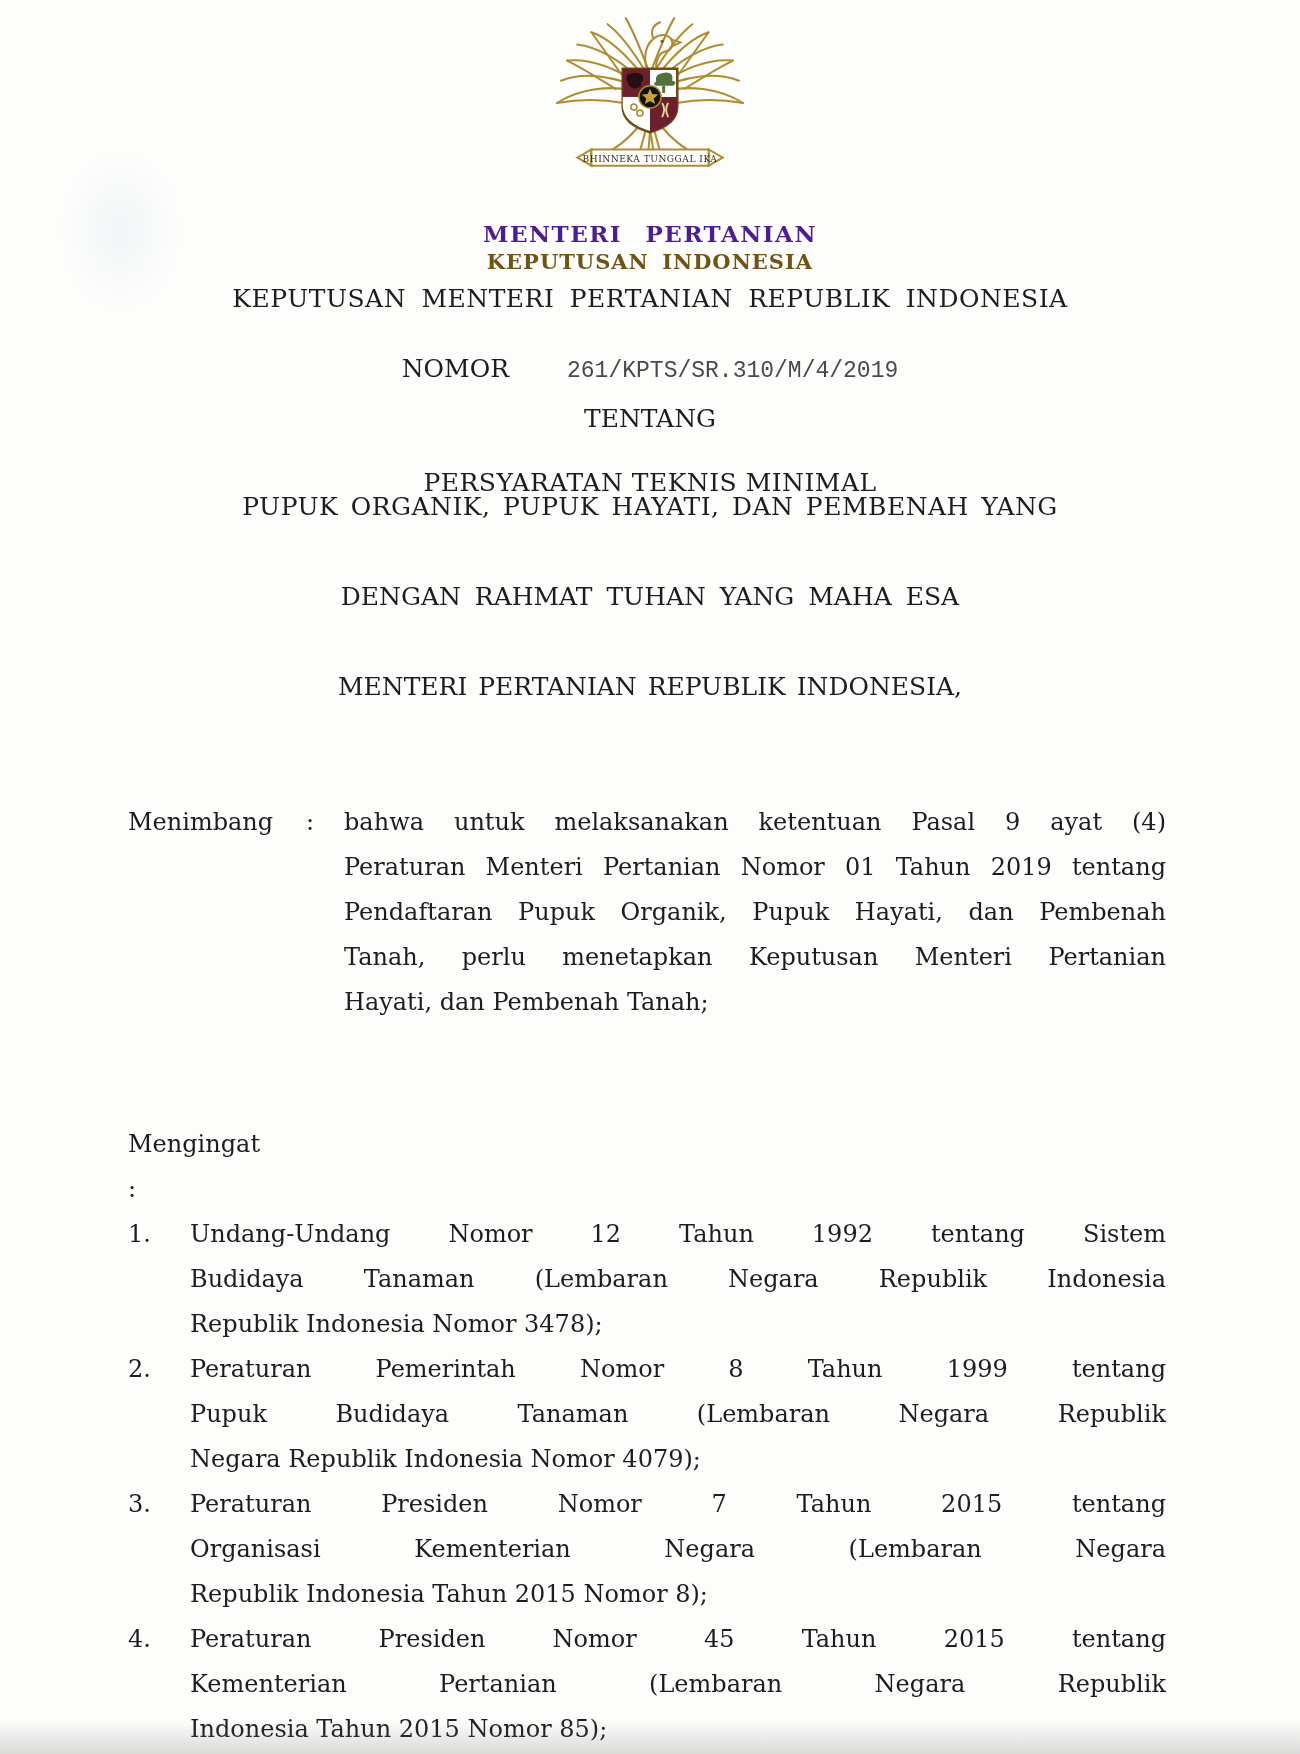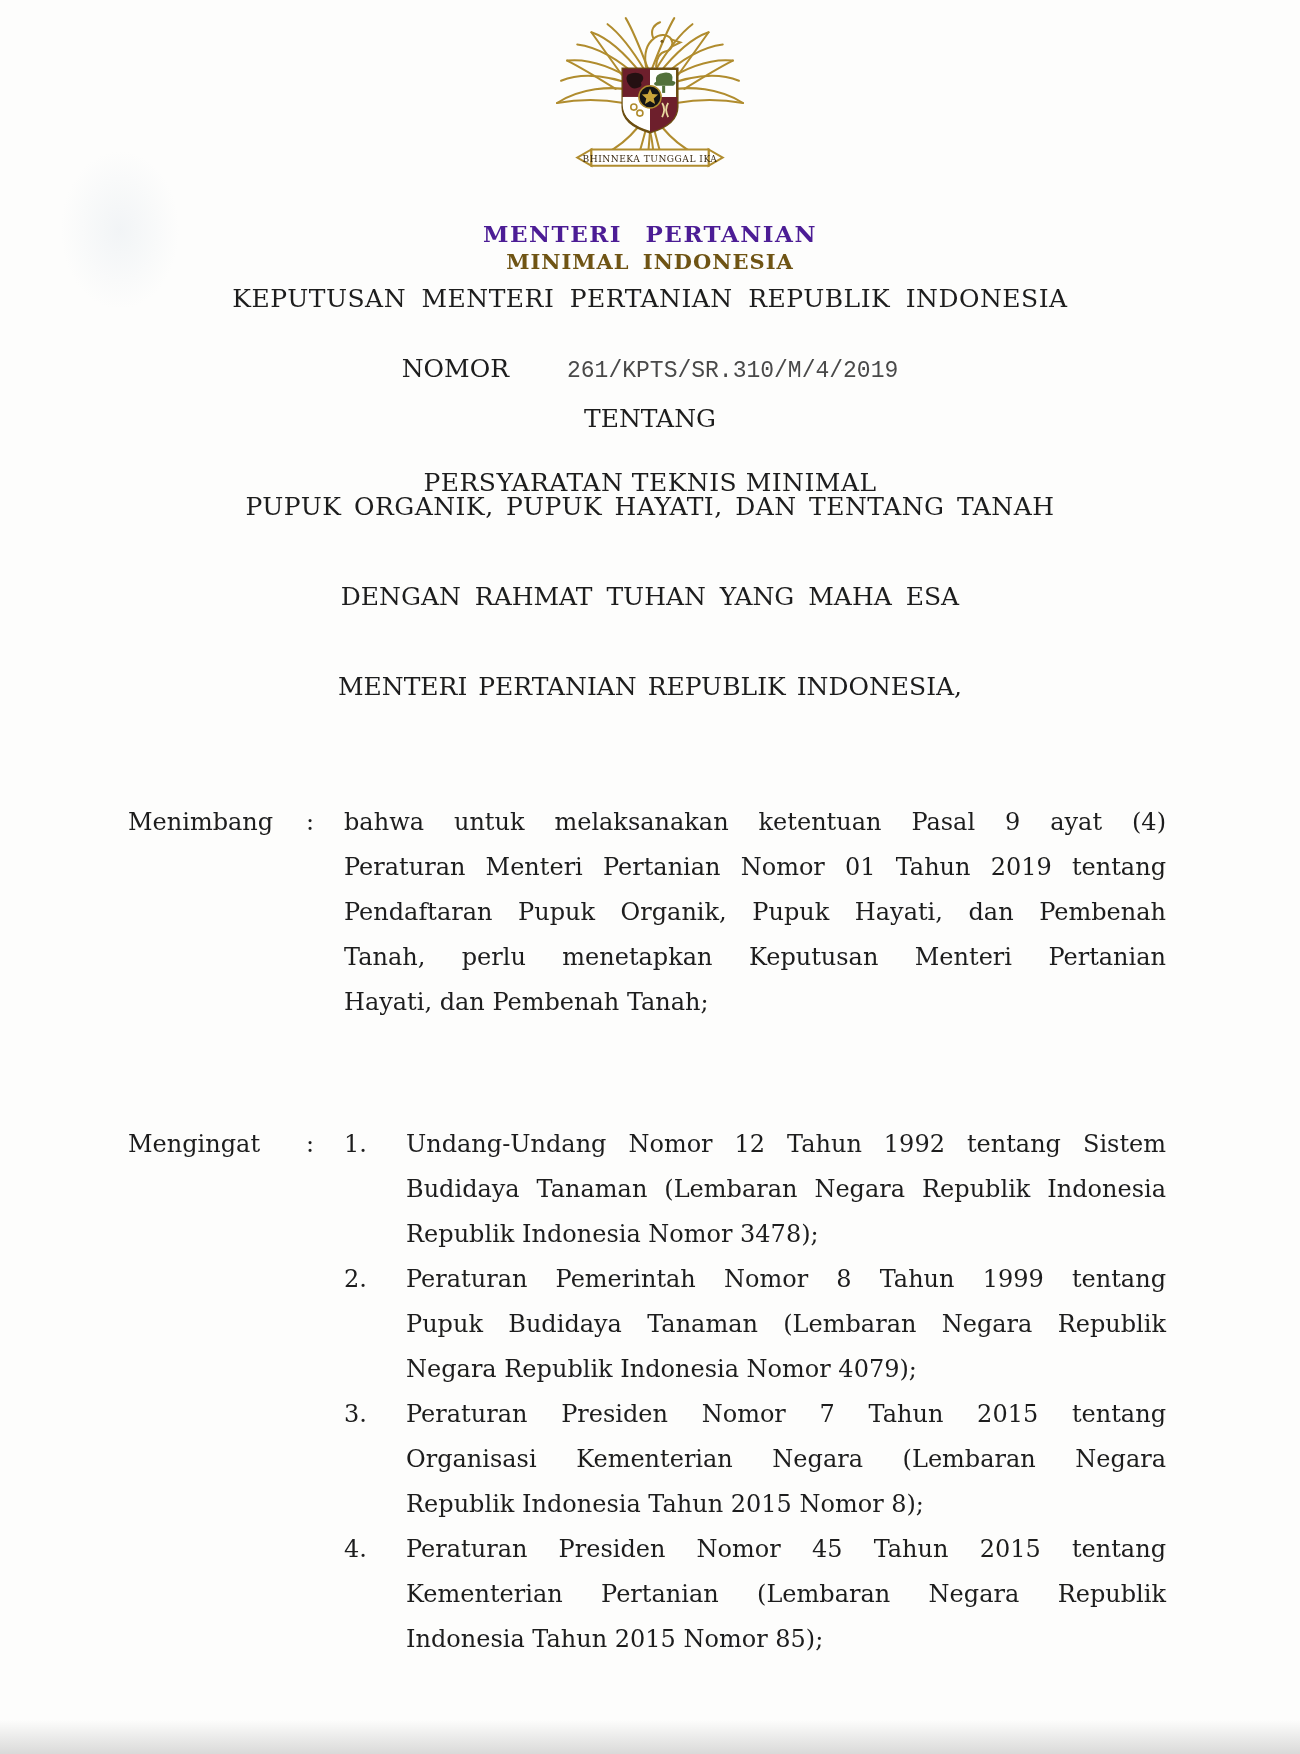--- a/index.html
+++ b/index.html
@@ -21,21 +21,21 @@
     font-size:23px; color:#3a3a3a; letter-spacing:0px; opacity:.92;
   }
   .tentang   { top:404px; font-size:25px; }
   .subject1  { top:468px; font-size:25px; letter-spacing:0.5px; }
   .subject2  { top:492px; font-size:25px; letter-spacing:0.5px; word-spacing:4px; }
   .invocation{ top:582px; font-size:25px; word-spacing:6px; }
   .authority { top:672px; font-size:25px; word-spacing:3px; }
 
   .block { position:absolute; left:128px; width:1038px; display:flex; font-size:24px; line-height:45px; }
   .block-menimbang { top:800px; }
-  .block-mengingat { top:1122px; }
+  .block-mengingat { top:1122px;flex-direction:column; }
   .block .label { width:178px; flex:none; }
   .block .colon { width:38px; flex:none; }
   .block .content { flex:1 1 auto; min-width:0; }
 
   .jline { text-align:justify; text-align-last:justify; }
   .jline.last { text-align-last:left; }
 
   .item { display:flex; }
   .item .num { width:62px; flex:none; }
   .item .itemlines { flex:1 1 auto; min-width:0; }
@@ -125,29 +125,29 @@
       <g>
         <path d="M28,150 l14,-8 v16 z" fill="#ffffff" stroke="#b08c2e" stroke-width="2"></path>
         <path d="M172,150 l-14,-8 v16 z" fill="#ffffff" stroke="#b08c2e" stroke-width="2"></path>
         <path d="M42,142 h116 v16 h-116 z" fill="#ffffff" stroke="#b08c2e" stroke-width="2"></path>
         <text x="100" y="154" text-anchor="middle" font-size="9" fill="#3a2a12" font-family="DejaVu Serif, serif" letter-spacing="0.5">BHINNEKA TUNGGAL IKA</text>
       </g>
     </svg>
   </div>
 
   <div class="center-line ministry1">MENTERI PERTANIAN</div>
-  <div class="center-line ministry2">MINIMAL INDONESIA</div>
+  <div class="center-line ministry2">KEPUTUSAN INDONESIA</div>
 
   <div class="center-line title1">KEPUTUSAN MENTERI PERTANIAN REPUBLIK INDONESIA</div>
 
   <div class="center-line nomor"><span>NOMOR</span><span class="nomor-value">261/KPTS/SR.310/M/4/2019</span></div>
 
   <div class="center-line tentang">TENTANG</div>
   <div class="center-line subject1">PERSYARATAN TEKNIS MINIMAL</div>
-  <div class="center-line subject2">PUPUK ORGANIK, PUPUK HAYATI, DAN TENTANG TANAH</div>
+  <div class="center-line subject2">PUPUK ORGANIK, PUPUK HAYATI, DAN PEMBENAH YANG</div>
   <div class="center-line invocation">DENGAN RAHMAT TUHAN YANG MAHA ESA</div>
   <div class="center-line authority">MENTERI PERTANIAN REPUBLIK INDONESIA,</div>
 
   <div class="block block-menimbang">
     <div class="label">Menimbang</div>
     <div class="colon">:</div>
     <div class="content">
       <div class="jline">bahwa untuk melaksanakan ketentuan Pasal 9 ayat (4)</div>
       <div class="jline">Peraturan Menteri Pertanian Nomor 01 Tahun 2019 tentang</div>
       <div class="jline">Pendaftaran Pupuk Organik, Pupuk Hayati, dan Pembenah</div>

